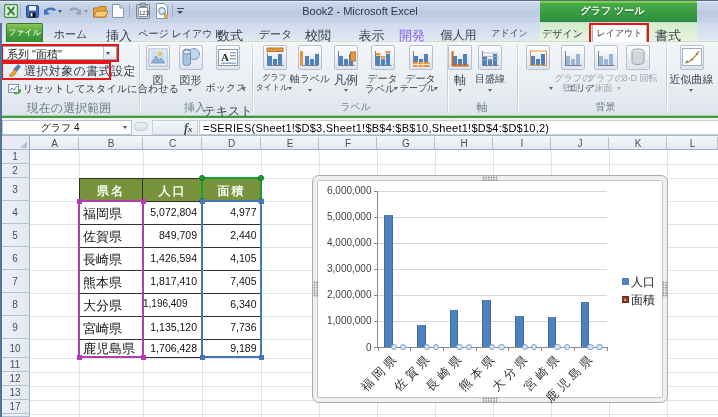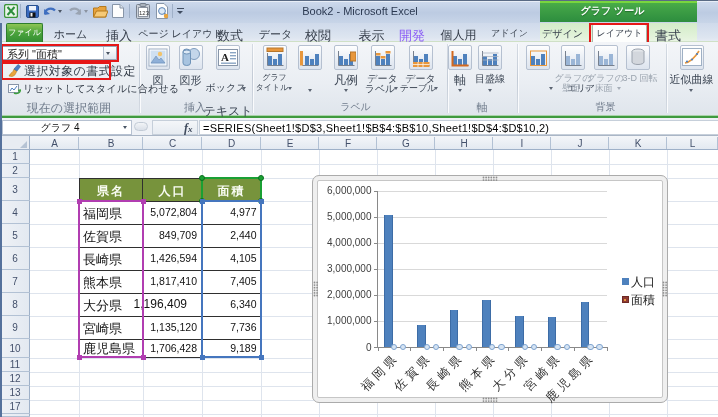--- a/index.html
+++ b/index.html
@@ -150,20 +150,21 @@
 <div style="position:absolute;left:212px;top:83px;font-size:8px;color:#3b4553;line-height:10px;white-space:nowrap;width:120px;text-align:center;">タイトル</div>
 <div style="position:absolute;left:288px;top:86.5px;width:0;height:0;border-left:2.5px solid transparent;border-right:2.5px solid transparent;border-top:3.0px solid #5b6472;"></div>
 <div class="ic" style="left:298.0px;top:45px;width:24px;height:25px;"></div>
     <svg style="position:absolute;left:300.0px;top:47px" width="20" height="21" viewBox="0 0 20 21">
       <rect x="5" y="9" width="4" height="9" fill="#4e81bd"></rect>
       <rect x="10" y="12" width="4" height="6" fill="#4e81bd"></rect>
       <rect x="15" y="7" width="4" height="11" fill="#4e81bd"></rect>
       <path d="M2.5 4 L2.5 18.5 L18.5 18.5" stroke="#77808e" fill="none"></path>
       <rect x="0" y="4" width="3" height="14.5" fill="#e8973c"></rect>
     </svg>
+<div style="position:absolute;left:250px;top:73px;font-size:10px;color:#3b4553;line-height:12px;white-space:nowrap;width:120px;text-align:center;">軸ラベル</div>
 <div style="position:absolute;left:307.5px;top:88.5px;width:0;height:0;border-left:2.5px solid transparent;border-right:2.5px solid transparent;border-top:3.0px solid #5b6472;"></div>
 <div class="ic" style="left:334.0px;top:45px;width:24px;height:25px;"></div>
     <svg style="position:absolute;left:336.0px;top:47px" width="20" height="21" viewBox="0 0 20 21">
       <rect x="3" y="9" width="4" height="9" fill="#4e81bd"></rect>
       <rect x="8" y="12" width="4" height="6" fill="#4e81bd"></rect>
       <rect x="13" y="7" width="4" height="11" fill="#4e81bd"></rect>
       <path d="M2.5 4 L2.5 18.5 L18.5 18.5" stroke="#77808e" fill="none"></path>
       <rect x="14.5" y="5" width="5.5" height="9" fill="#e8973c" stroke="#b7762a"></rect>
     </svg>
 <div style="position:absolute;left:286px;top:73px;font-size:12px;color:#3b4553;line-height:14px;white-space:nowrap;width:120px;text-align:center;">凡例</div>
@@ -384,21 +385,21 @@
 <div style="position:absolute;left:83px;top:228.5px;font-size:13px;color:#111;line-height:15px;white-space:nowrap;">佐賀県</div>
 <div style="position:absolute;left:143px;top:229.0px;font-size:10.5px;color:#111;line-height:12.5px;white-space:nowrap;width:54px;text-align:right;">849,709</div>
 <div style="position:absolute;left:202px;top:229.0px;font-size:10.5px;color:#111;line-height:12.5px;white-space:nowrap;width:54.5px;text-align:right;">2,440</div>
 <div style="position:absolute;left:83px;top:251.5px;font-size:13px;color:#111;line-height:15px;white-space:nowrap;">長崎県</div>
 <div style="position:absolute;left:143px;top:252.0px;font-size:10.5px;color:#111;line-height:12.5px;white-space:nowrap;width:54px;text-align:right;">1,426,594</div>
 <div style="position:absolute;left:202px;top:252.0px;font-size:10.5px;color:#111;line-height:12.5px;white-space:nowrap;width:54.5px;text-align:right;">4,105</div>
 <div style="position:absolute;left:83px;top:274.5px;font-size:13px;color:#111;line-height:15px;white-space:nowrap;">熊本県</div>
 <div style="position:absolute;left:143px;top:275.0px;font-size:10.5px;color:#111;line-height:12.5px;white-space:nowrap;width:54px;text-align:right;">1,817,410</div>
 <div style="position:absolute;left:202px;top:275.0px;font-size:10.5px;color:#111;line-height:12.5px;white-space:nowrap;width:54.5px;text-align:right;">7,405</div>
 <div style="position:absolute;left:83px;top:297.5px;font-size:13px;color:#111;line-height:15px;white-space:nowrap;">大分県</div>
-<div style="position:absolute;left:133px;top:298.0px;font-size:12px;color:#111;line-height:12.5px;white-space:nowrap;width:54px;text-align:right;">1,196,409</div>
+<div style="position:absolute;left:143px;top:298.0px;font-size:10px;color:#111;line-height:12.5px;white-space:nowrap;width:42px;text-align:right;">1,196,409</div>
 <div style="position:absolute;left:202px;top:298.0px;font-size:10.5px;color:#111;line-height:12.5px;white-space:nowrap;width:54.5px;text-align:right;">6,340</div>
 <div style="position:absolute;left:83px;top:320.5px;font-size:13px;color:#111;line-height:15px;white-space:nowrap;">宮崎県</div>
 <div style="position:absolute;left:143px;top:321.0px;font-size:10.5px;color:#111;line-height:12.5px;white-space:nowrap;width:54px;text-align:right;">1,135,120</div>
 <div style="position:absolute;left:202px;top:321.0px;font-size:10.5px;color:#111;line-height:12.5px;white-space:nowrap;width:54.5px;text-align:right;">7,736</div>
 <div style="position:absolute;left:83px;top:341.0px;font-size:13px;color:#111;line-height:15px;white-space:nowrap;">鹿児島県</div>
 <div style="position:absolute;left:143px;top:341.5px;font-size:10.5px;color:#111;line-height:12.5px;white-space:nowrap;width:54px;text-align:right;">1,706,428</div>
 <div style="position:absolute;left:202px;top:341.5px;font-size:10.5px;color:#111;line-height:12.5px;white-space:nowrap;width:54.5px;text-align:right;">9,189</div>
 <div style="position:absolute;left:201px;top:177px;width:61px;height:25px;border:2px solid #19a033;"></div>
 <div style="position:absolute;left:199px;top:175px;width:6px;height:6px;border-radius:50%;background:#19a033;border:1px solid #0b7020;"></div>
 <div style="position:absolute;left:258px;top:175px;width:6px;height:6px;border-radius:50%;background:#19a033;border:1px solid #0b7020;"></div>

